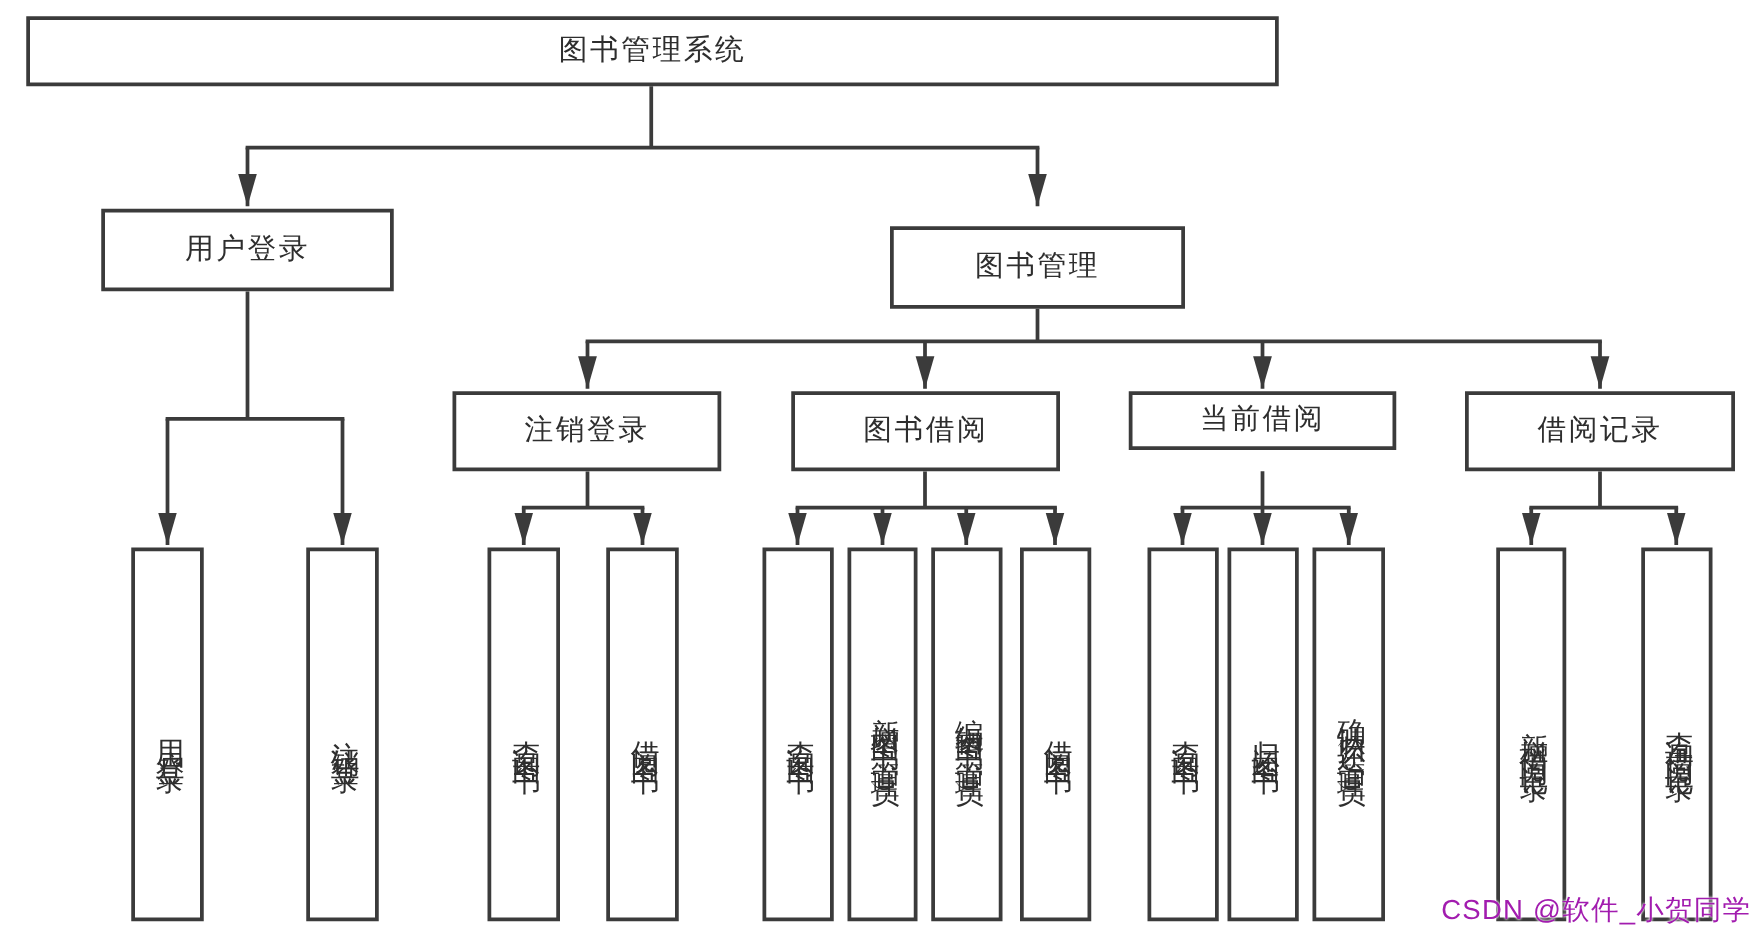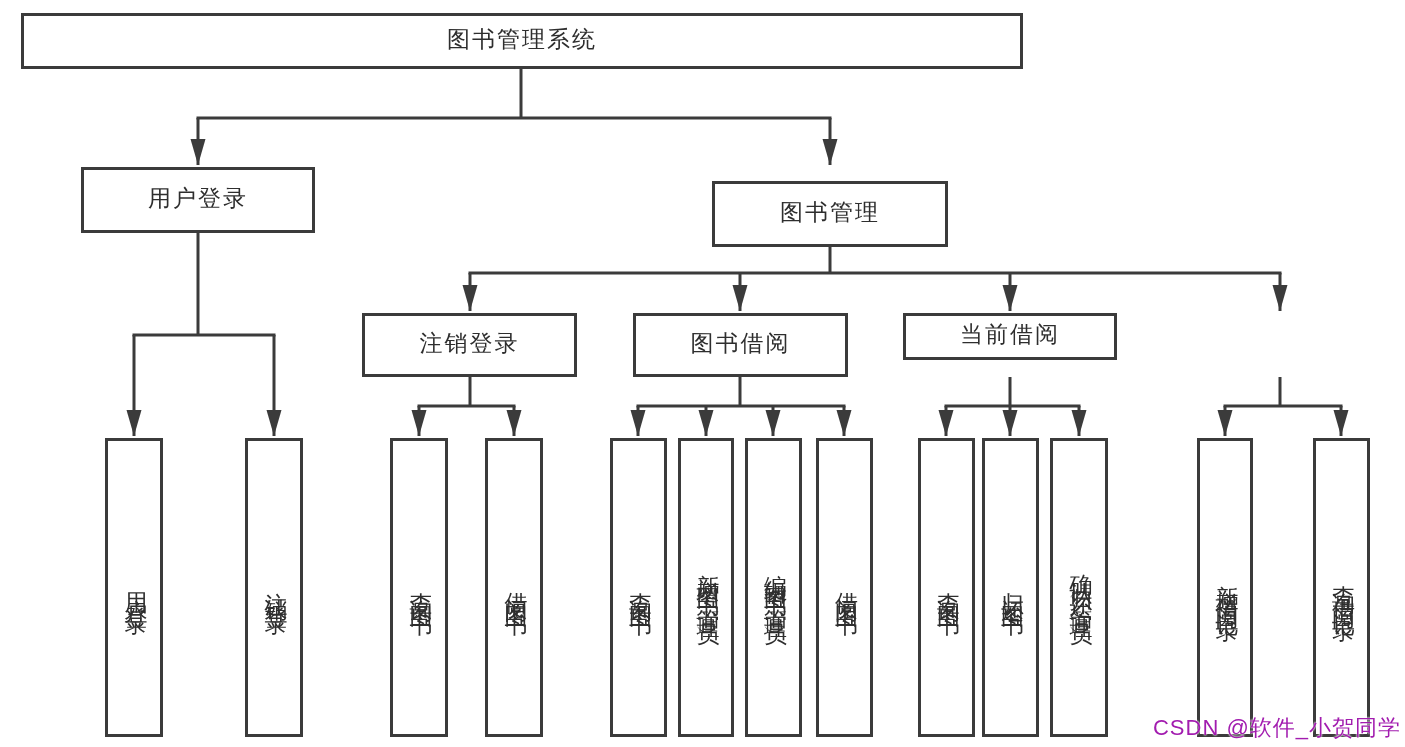--- a/index.html
+++ b/index.html
@@ -134,20 +134,23 @@
 
   <div class="box hbox" style="left:362px; top:313px; width:215px; height:64px;">
     <span>注销登录</span>
   </div>
   <div class="box hbox" style="left:633px; top:313px; width:215px; height:64px;">
     <span>图书借阅</span>
   </div>
   <div class="box hbox" style="left:903px; top:313px; width:214px; height:47px;">
     <span>当前借阅</span>
   </div>
+  <div class="box hbox" style="left:1172px; top:313px; width:216px; height:64px;">
+    <span>借阅记录</span>
+  </div>
 
   <div class="box vbox" style="left:105px; top:438px; width:58px; height:299px;">
     <span>用户登录</span>
   </div>
   <div class="box vbox" style="left:245px; top:438px; width:58px; height:299px;">
     <span>注销登录</span>
   </div>
 
   <div class="box vbox" style="left:390px; top:438px; width:58px; height:299px;">
     <span>查询图书</span>

